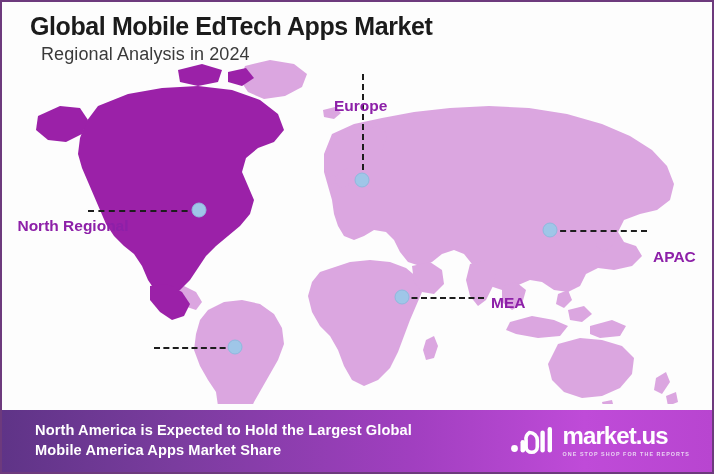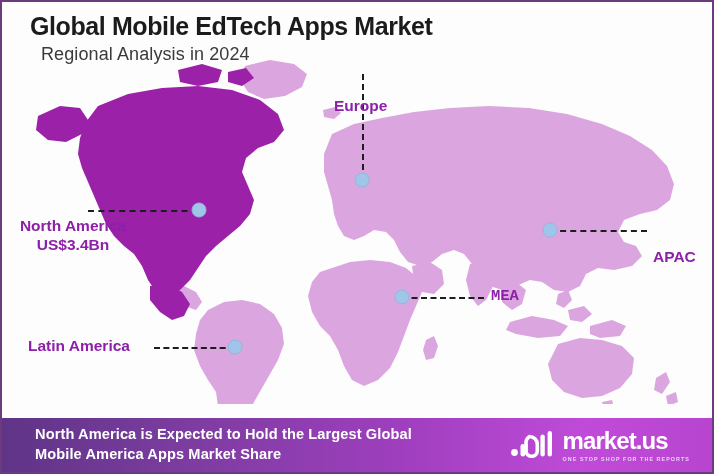--- a/index.html
+++ b/index.html
@@ -51,38 +51,38 @@
     border-top:none;border-left:2px dashed #1d1d1d;width:0;
   }
 
   .rlabel{
     position:absolute;
     color:#8d20a8;font-weight:bold;
     white-space:nowrap;line-height:1.22;
   }
   #label-europe{left:332px;top:50px;font-size:15.5px;margin-top:45px;}
   #label-apac{left:651px;top:211px;font-size:15.5px;margin-top:35px;}
-  #label-mea{left:489px;top:285px;font-size:15.5px;font-family:Liberation Mono, monospace;}
+  #label-mea{left:489px;top:292px;font-size:15.5px;}
   #label-latin{left:26px;top:335px;font-size:15.5px;}
   #label-na{left:10px;top:215px;font-size:15.5px;text-align:center;width:122px;}
   #label-na .l2{display:block;}
 
   
   #banner{
-    position:absolute;left:0;bottom:0;width:710px;height:54px;
+    position:absolute;left:0;bottom:0;width:710px;height:62px;
     background:linear-gradient(90deg,#5f3487 0%,#7a3c9e 24%,#a13fc0 58%,#bf4bd8 82%,#b845d0 100%);
     display:flex;align-items:center;justify-content:space-between;
   }
   #banner-text{
     color:#ffffff;font-size:14.6px;font-weight:bold;line-height:1.35;
     margin-left:33px;letter-spacing:0.1px;
   }
   #banner-text .l2{display:block;}
   #logo{
-    display:flex;align-items:center;margin-right:22px;
+    display:flex;align-items:flex-start;margin-right:22px;
   }
   #logo-mark{width:46px;height:34px;flex:none;}
   #logo-text{margin-left:7px;}
   #logo-word{
     color:#ffffff;font-size:24px;font-weight:bold;
     letter-spacing:-0.9px;line-height:1;
   }
   #logo-tag{
     color:#e9d3f2;font-size:5.4px;font-weight:bold;
     letter-spacing:1.05px;margin-top:3px;white-space:nowrap;
@@ -177,27 +177,25 @@
   <div class="leader" id="leader-mea" style="left:400px;top:295px;width:82px;"></div>
   <div class="leader" id="leader-latin" style="left:152px;top:345px;width:81px;"></div>
 
   <div class="marker" style="left:197px;top:208px;"></div>
   <div class="marker" style="left:360px;top:178px;"></div>
   <div class="marker" style="left:548px;top:228px;"></div>
   <div class="marker" style="left:400px;top:295px;"></div>
   <div class="marker" style="left:233px;top:345px;"></div>
 
   <div class="rlabel" id="label-na">
-    <span>North America</span>
-    <span class="l2">US$3.4Bn</span>
+    <span>North Regional</span>
   </div>
   <div class="rlabel" id="label-europe">Europe</div>
   <div class="rlabel" id="label-apac">APAC</div>
   <div class="rlabel" id="label-mea">MEA</div>
-  <div class="rlabel" id="label-latin">Latin America</div>
 
   <div id="banner">
     <div id="banner-text">
       <span>North America is Expected to Hold the Largest Global</span>
       <span class="l2">Mobile America Apps Market Share</span>
     </div>
     <div id="logo">
       <svg id="logo-mark" viewBox="0 0 46 34">
         <circle cx="4.5" cy="24.5" r="3.4" fill="#ffffff"></circle>
         <rect x="10.5" y="16" width="4.6" height="12.6" rx="2.3" fill="#ffffff"></rect>

